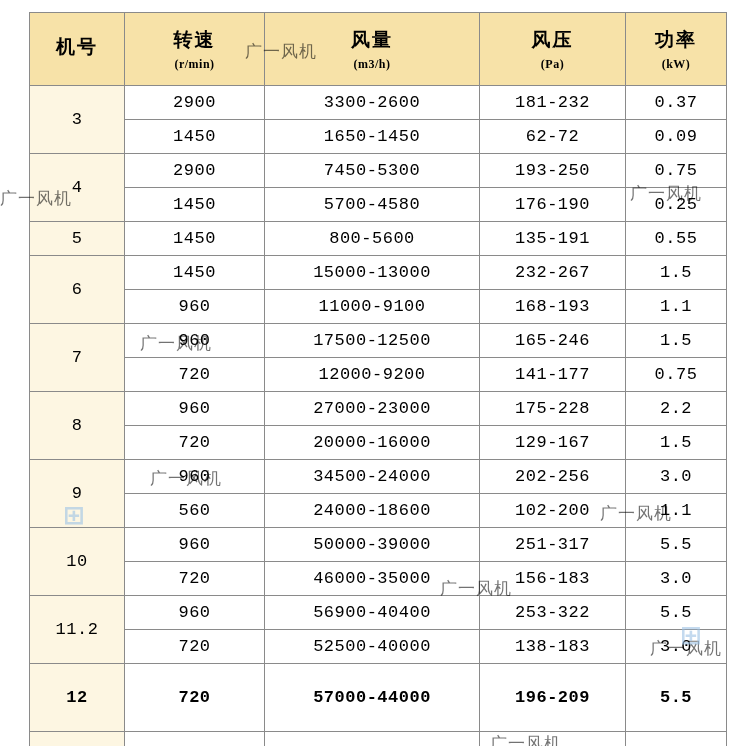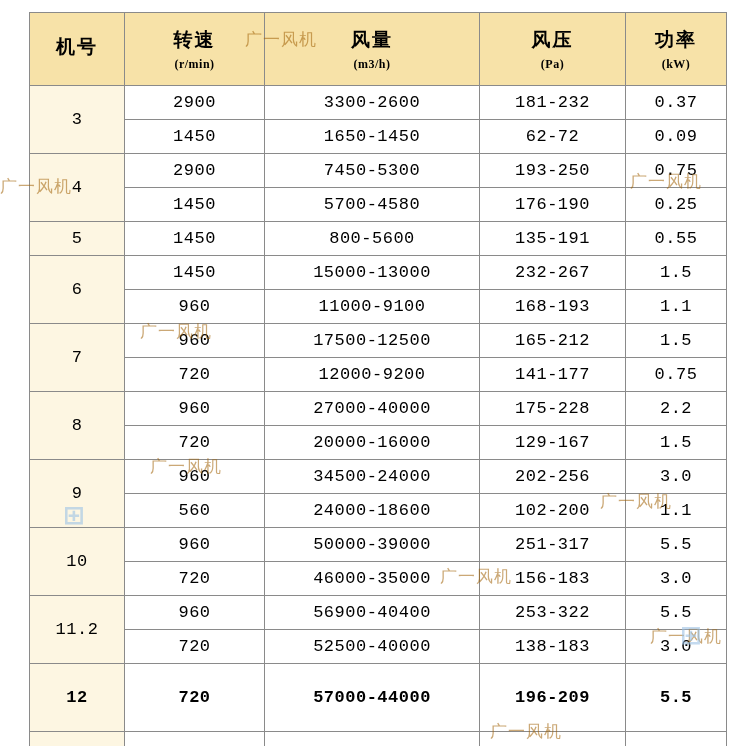--- a/index.html
+++ b/index.html
@@ -63,26 +63,27 @@
     font-size: 18px;
   }
   td.val {
     background: #ffffff;
   }
   
   .wm {
     position: absolute;
     pointer-events: none;
     user-select: none;
-    color: #a16207;
+    color: #000000;
     opacity: 0.55;
     font-size: 15px;
     font-family: "Liberation Sans", "DejaVu Sans", sans-serif;
     white-space: nowrap;
     letter-spacing: 1px;
+    margin-top: 12px;
   }
   .wm.big {
     font-size: 17px;
   }
   .wm-logo {
     position: absolute;
     pointer-events: none;
     user-select: none;
     color: #9dc3e6;
     opacity: 0.6;
@@ -164,33 +165,33 @@
         <tr style="height: 34px;">
           <td class="val">960</td>
           <td class="val">11000-9100</td>
           <td class="val">168-193</td>
           <td class="val">1.1</td>
         </tr>
         <tr style="height: 34px;">
           <td class="model" rowspan="2">7</td>
           <td class="val">960</td>
           <td class="val">17500-12500</td>
-          <td class="val">165-212</td>
+          <td class="val">165-246</td>
           <td class="val">1.5</td>
         </tr>
         <tr style="height: 34px;">
           <td class="val">720</td>
           <td class="val">12000-9200</td>
           <td class="val">141-177</td>
           <td class="val">0.75</td>
         </tr>
         <tr style="height: 34px;">
           <td class="model" rowspan="2">8</td>
           <td class="val">960</td>
-          <td class="val">27000-40000</td>
+          <td class="val">27000-23000</td>
           <td class="val">175-228</td>
           <td class="val">2.2</td>
         </tr>
         <tr style="height: 34px;">
           <td class="val">720</td>
           <td class="val">20000-16000</td>
           <td class="val">129-167</td>
           <td class="val">1.5</td>
         </tr>
         <tr style="height: 34px;">

